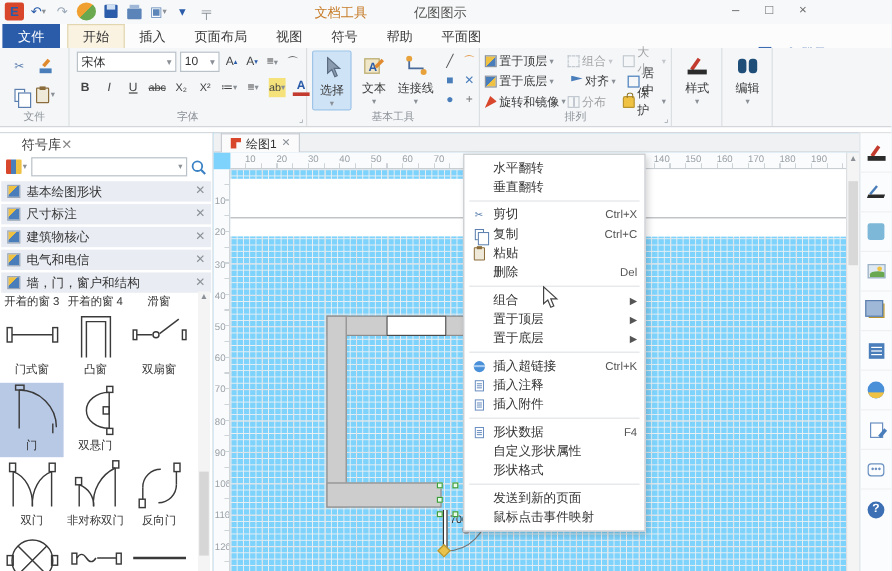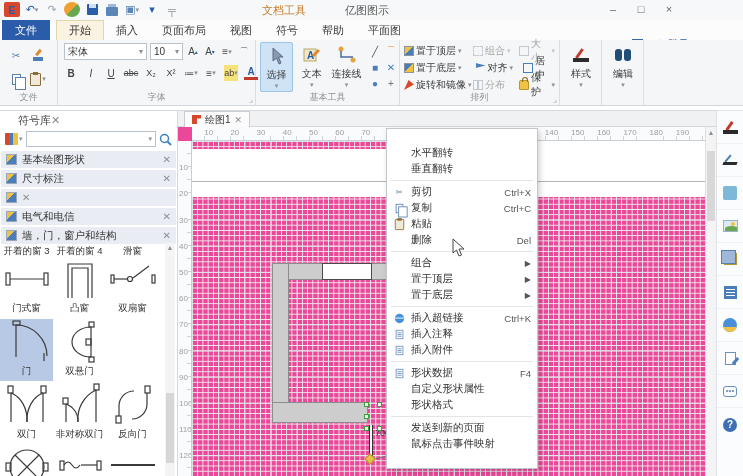--- a/index.html
+++ b/index.html
@@ -116,21 +116,21 @@
   .sym-cell { width:53px; height:62px; display:flex; flex-direction:column; align-items:center; }
   .sym-cell.sel { background:#b8c9e6; }
   .sym-cell svg { width:52px; height:46px; }
   .sym-label { font-size:9.5px; color:#333; white-space:nowrap; }
   .sym-stroke { stroke:#3a3a3a; fill:none; stroke-width:1.2; }
   #sp-scroll { position:absolute; right:2px; top:132px; width:10px; bottom:0; background:#f4f4f4; }
   #sp-scroll .up { height:10px; text-align:center; font-size:7px; color:#8a9096; line-height:10px; }
   #sp-scroll .thumb { position:absolute; left:1px; right:1px; top:150px; height:70px; background:#d6d6d6; }
 
   
-  #canvas { position:absolute; left:178px; top:110px; width:538px; height:366px; background:#ec4899; border-top:1px solid #d5d9de; }
+  #canvas { position:absolute; left:178px; top:110px; width:538px; height:366px; background:#7dd3fc; border-top:1px solid #d5d9de; }
   #doctabs { position:absolute; left:0; top:0; width:100%; height:16px; background:#f0f1f3; border-bottom:1px solid #d5d9de; display:flex; }
   .doctab { height:16px; background:#fbfbfc; border:1px solid #c9cdd2; border-bottom:none; margin-left:6px;
     display:flex; align-items:center; gap:4px; padding:0 7px; font-size:10px; color:#333; }
   .tab-ico { width:9px; height:9px; background:#d8472b; clip-path:polygon(0 0,100% 0,100% 40%,55% 40%,55% 100%,0 100%,0 0); }
   .tab-x { color:#8a9096; font-size:9px; }
   #hruler { position:absolute; left:14px; top:16px; width:513px; height:14px; background:#fafbfc; border-bottom:1px solid #c9ced3; overflow:hidden; }
   #hruler .num { position:absolute; top:1px; font-size:8px; color:#9aa0a6; }
   #hruler::after { content:""; position:absolute; left:0; right:0; bottom:0; height:4px;
     background:repeating-linear-gradient(to right,transparent 0 12.1px,#ced3d8 12.1px 13.1px); }
   #vruler { position:absolute; left:0; top:30px; width:14px; height:336px; background:#fafbfc; border-right:1px solid #c9ced3; overflow:hidden; }
@@ -152,21 +152,21 @@
   .handle { position:absolute; width:5px; height:5px; background:#eafbea; border:1px solid #3c9e3c; z-index:4; }
   .diamond { position:absolute; width:8px; height:8px; background:#e8c24a; border:1px solid #b89530; transform:rotate(45deg); z-index:4; }
   .graydot { position:absolute; width:7px; height:7px; border-radius:50%; background:#9aa0a6; z-index:4; }
   .dim { position:absolute; font-size:9px; color:#333; z-index:4; }
   #vscroll { position:absolute; right:0; top:16px; width:11px; bottom:0; background:#f4f4f4; border-left:1px solid #dddfe2; }
   #vscroll .up { text-align:center; font-size:7px; color:#8a9096; line-height:11px; }
   #vscroll .thumb { position:absolute; left:1px; right:1px; top:24px; height:70px; background:#d8d8d8; }
 
   
   #ctxmenu { position:absolute; left:386px; top:128px; width:152px; background:#fff; border:1px solid #c3c7cb;
-    box-shadow:2px 3px 6px rgba(0,0,0,.18); z-index:50; padding:16px 0; }
+    box-shadow:2px 3px 6px rgba(0,0,0,.18); z-index:50; padding:3px 0; }
   .menu-item { height:16px; display:flex; align-items:center; padding:0 6px 0 5px; font-size:10.5px; color:#333; }
   .menu-ico { width:15px; height:13px; flex:none; margin-right:4px; display:flex; align-items:center; justify-content:center; }
   .menu-label { flex:1; white-space:nowrap; }
   .menu-right { color:#555; font-size:9.5px; }
   .menu-arrow { color:#555; font-size:8px; }
   .menu-sep { height:1px; background:#e2e4e6; margin:3px 4px; }
   .mi-scissors { color:#5b7fae; font-size:10px; }
   .mi-doc { width:9px; height:11px; background:#fff; border:1px solid #6a8fc0; position:relative; }
   .mi-doc::after { content:""; position:absolute; left:1px; top:2px; width:5px; height:1px; background:#6a8fc0; box-shadow:0 2px 0 #6a8fc0,0 4px 0 #6a8fc0; }
   .mi-globe { width:11px; height:11px; border-radius:50%; background:#4a90d9; position:relative; }
@@ -457,20 +457,21 @@
         <span class="cat-label">基本绘图形状</span>
         <span class="cat-x">✕</span>
       </div>
     <div class="cat">
         <span class="cat-ico"></span>
         <span class="cat-label">尺寸标注</span>
         <span class="cat-x">✕</span>
       </div>
     <div class="cat">
         <span class="cat-ico"></span>
+        <span class="cat-label">建筑物核心</span>
         <span class="cat-x">✕</span>
       </div>
     <div class="cat">
         <span class="cat-ico"></span>
         <span class="cat-label">电气和电信</span>
         <span class="cat-x">✕</span>
       </div>
     <div class="cat">
         <span class="cat-ico"></span>
         <span class="cat-label">墙，门，窗户和结构</span>

